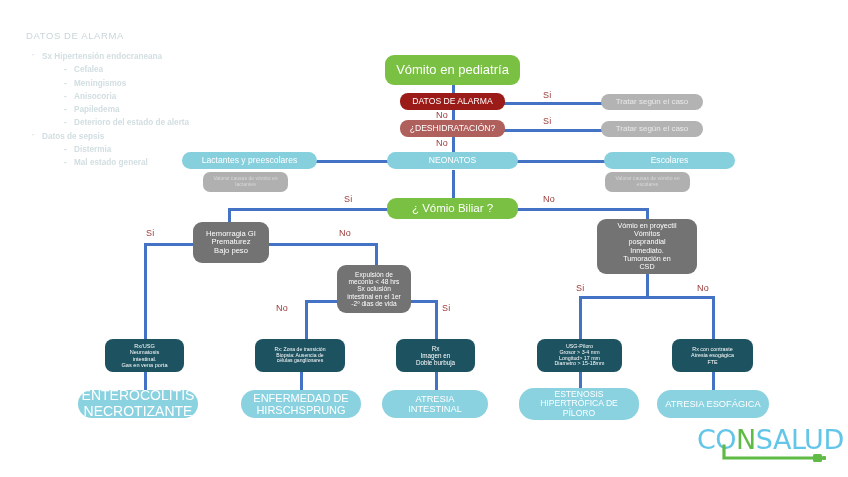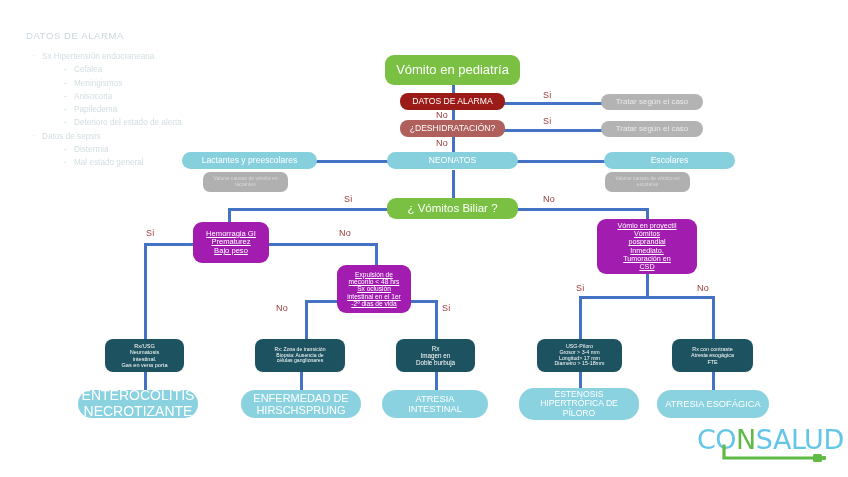--- a/index.html
+++ b/index.html
@@ -29,21 +29,21 @@
     justify-content: center;
     text-align: center;
     color: #ffffff;
     line-height: 1.12;
     white-space: pre-line;
     padding: 2px 4px;
   }
 
   
   .n-green   { background: #7ac143; }
-  .n-green2  { background: #a21caf; text-decoration: underline; }
+  .n-green2  { background: #737373; }
   .n-darkred { background: #9b1b18; }
   .n-medred  { background: #b0605c; }
   .n-gray    { background: #b3b3b3; color: #e9e9e9; }
   .n-gray-s  { background: #b0b0b0; color: #d8d8d8; }
   .n-cyan    { background: #86cfdd; color: #ffffff; }
   .n-cyan2   { background: #8ad2e0; color: #ffffff; }
   .n-teal    { background: #1d5260; color: #ffffff; }
 
   
   .line {
@@ -73,20 +73,21 @@
   #alarm-panel .ap-title {
     font-size: 9.5px;
     letter-spacing: .6px;
     color: #c9d6da;
     margin-bottom: 9px;
   }
   #alarm-panel ul {
     list-style: none;
     margin: 0;
     padding: 0;
+    font-weight: bold;
   }
   #alarm-panel li {
     font-size: 8.2px;
     line-height: 1.62;
     color: #d2dee1;
     position: relative;
   }
   #alarm-panel li.lvl1 { padding-left: 16px; }
   #alarm-panel li.lvl1::before {
     content: "·";
@@ -200,21 +201,21 @@
   <div class="node n-cyan" style="left:182px; top:152px; width:135px; height:17px; border-radius:9px; font-size:8.6px;">Lactantes y preescolares</div>
 
   <div class="node n-cyan" style="left:387px; top:152px; width:131px; height:17px; border-radius:9px; font-size:8.6px;">NEONATOS</div>
 
   <div class="node n-cyan" style="left:604px; top:152px; width:131px; height:17px; border-radius:9px; font-size:8.6px;">Escolares</div>
 
   <div class="node n-gray-s" style="left:203px; top:172px; width:85px; height:20px; border-radius:7px; font-size:5.1px;">Valorar causas de vómito en lactantes</div>
 
   <div class="node n-gray-s" style="left:605px; top:172px; width:85px; height:20px; border-radius:7px; font-size:5.1px;">Valorar causas de vómito en  escolares</div>
 
-  <div class="node n-green" style="left:387px; top:198px; width:131px; height:21px; border-radius:9px; font-size:11.5px;">¿ Vómitos Biliar ?</div>
+  <div class="node n-green" style="left:387px; top:198px; width:131px; height:21px; border-radius:9px; font-size:11.5px;">¿ Vómio Biliar ?</div>
 
   <div class="node n-green2" style="left:193px; top:222px; width:76px; height:41px; border-radius:9px; font-size:7.6px;">Hemorragia GI
 Prematurez
 Bajo peso</div>
 
   <div class="node n-green2" style="left:337px; top:265px; width:74px; height:48px; border-radius:9px; font-size:6.6px;">Expulsión de
 meconio &lt; 48 hrs
 Sx oclusión
 intestinal en el 1er
 -2º dias de vida</div>

